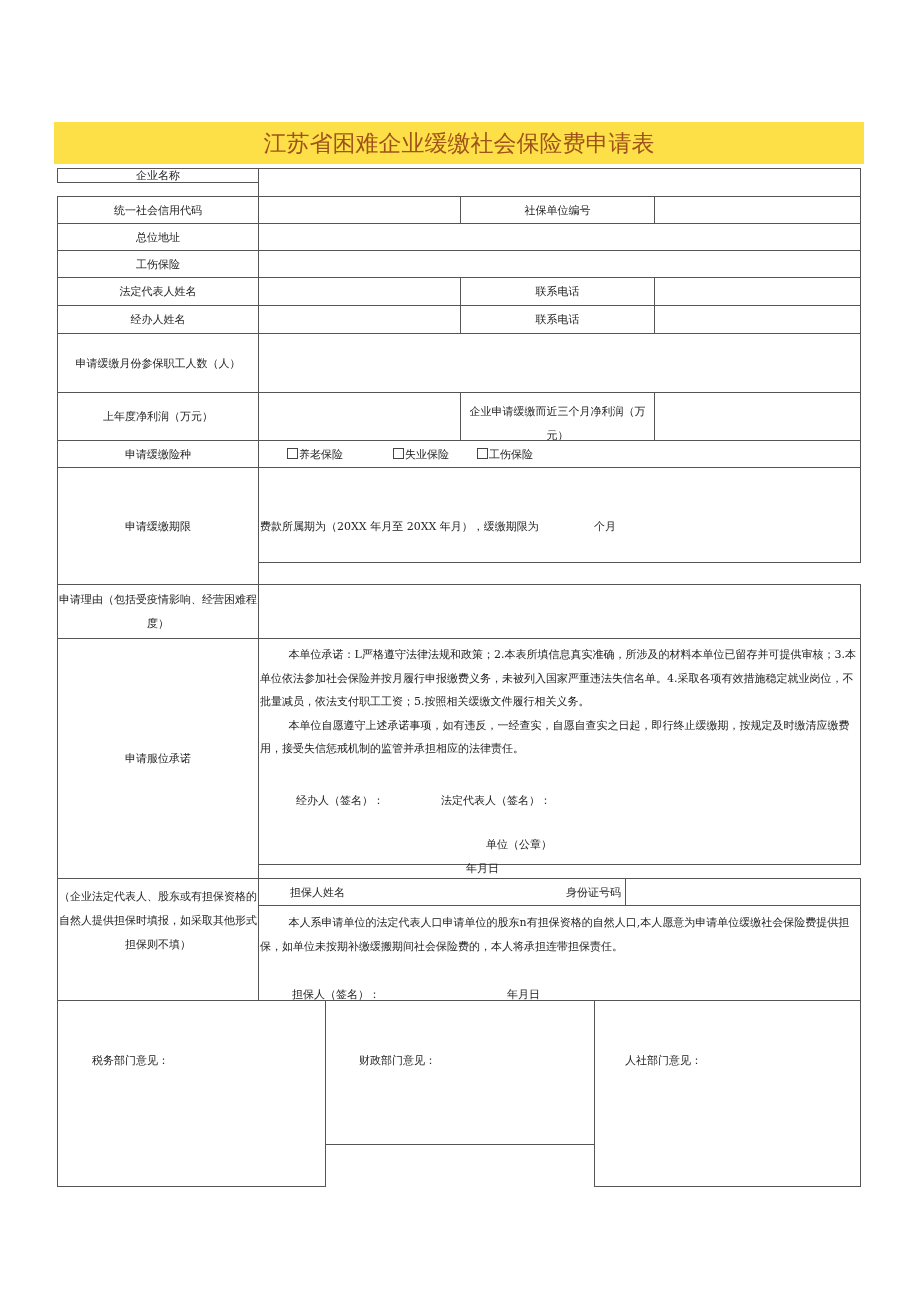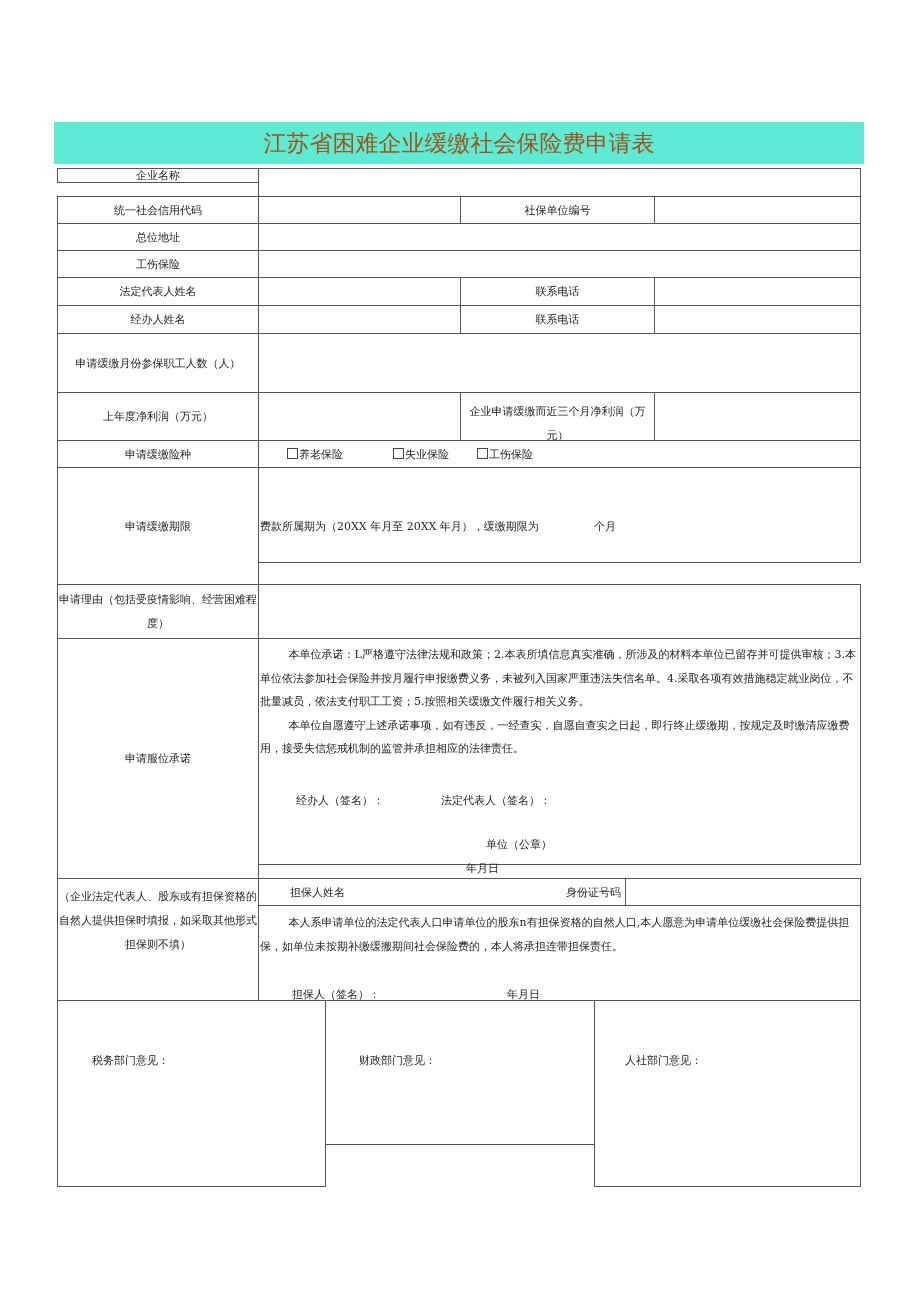--- a/index.html
+++ b/index.html
@@ -1,17 +1,17 @@
 <!DOCTYPE html>
 <html><head>
 <meta charset="utf-8">
 <style>
   html,body{margin:0;padding:0;background:#ffffff;}
   body{width:920px;height:1301px;position:relative;font-family:"DejaVu Serif","Liberation Serif",serif;color:#222;}
-  .title-bar{position:absolute;left:54px;top:122px;width:810px;height:42px;background:#5eead4;display:flex;align-items:center;justify-content:center;}
+  .title-bar{position:absolute;left:54px;top:122px;width:810px;height:42px;background:#fde047;display:flex;align-items:center;justify-content:center;}
   .title-bar span{font-size:23px;color:#a0521a;letter-spacing:0px;font-family:"DejaVu Serif",serif;}
   .cell{position:absolute;box-sizing:border-box;border:1px solid #555;font-size:11px;color:#222;background:#fff;}
   .center{display:flex;align-items:center;justify-content:center;text-align:center;}
   .lbl{line-height:24px;}
   .para{font-size:11px;line-height:23.5px;text-indent:2.6em;margin:0;}
   .cb{display:inline-block;width:9px;height:9px;border:1px solid #444;vertical-align:-1px;margin-right:1px;}
   .abs{position:absolute;font-size:11px;white-space:nowrap;}
 </style>
 </head>
 <body>

